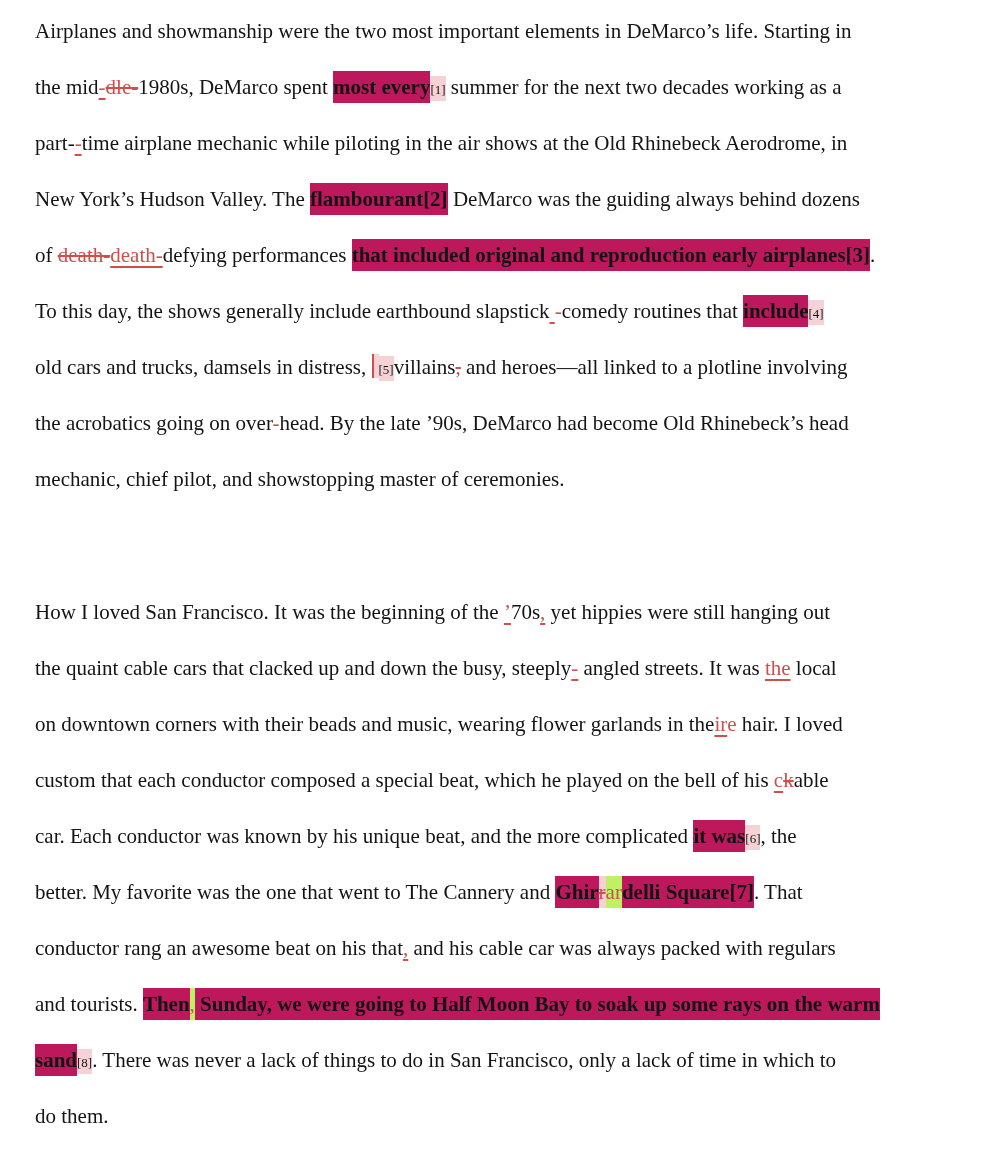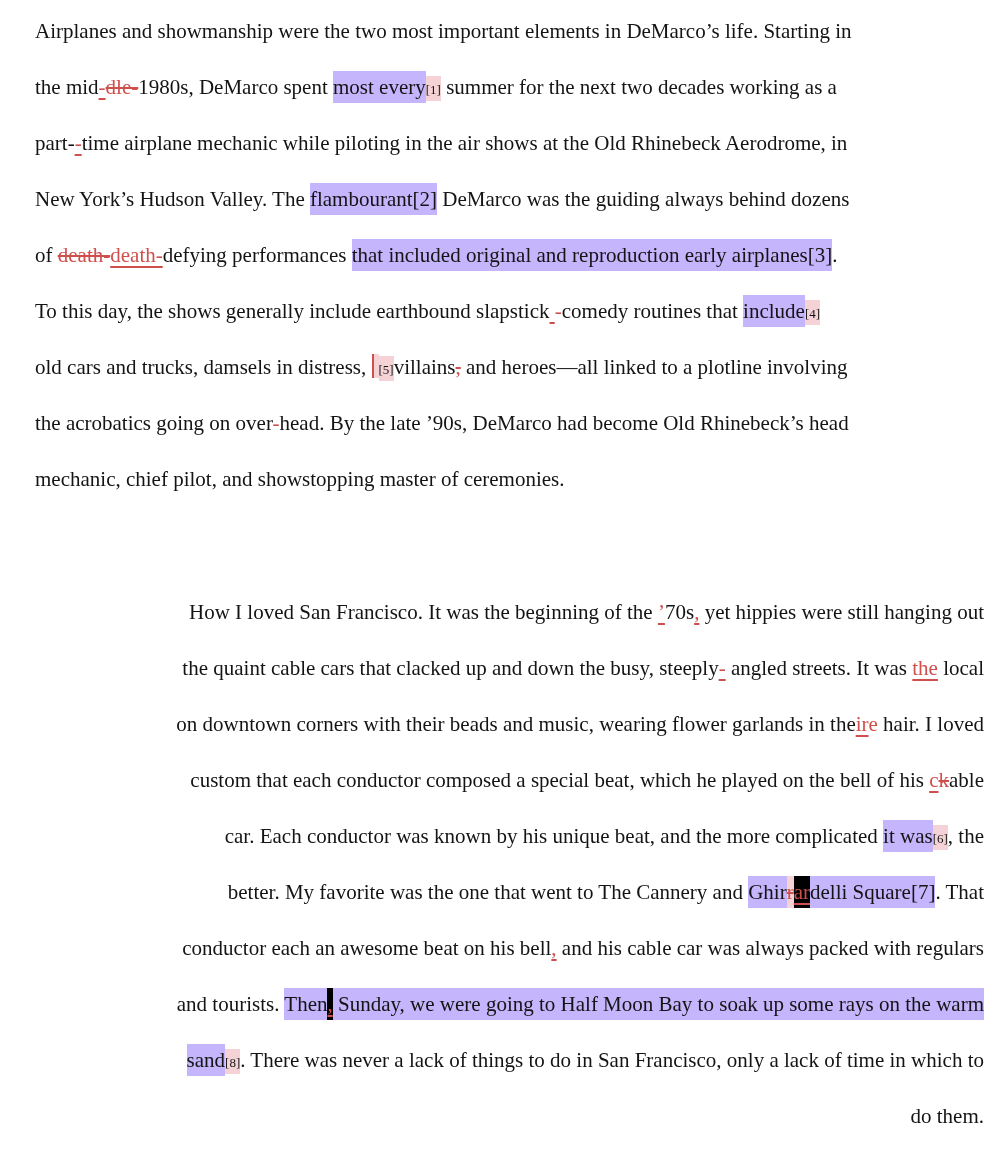--- a/index.html
+++ b/index.html
@@ -10,60 +10,60 @@
   body {
     width: 1000px;
     height: 1151px;
     overflow: hidden;
     font-family: "Liberation Serif", "DejaVu Serif", serif;
   }
   #page {
     box-sizing: border-box;
     width: 1000px;
     height: 1141px;
-    padding: 3px 16px 0 35px;
+    padding: 3px 36px 0 35px;
     font-size: 21px;
     color: #141414;
   }
   .paragraph { margin: 0; }
-  .paragraph + .paragraph { margin-top: 77px; text-align: right; }
+  .paragraph + .paragraph { margin-top: 77px; }
   .line {
     white-space: pre;
     height: 56px;
     line-height: 56px;
   }
   .run { white-space: pre; }
   .run-normal { color: #141414; }
   .run-red { color: #cf4f4d; }
   .run-del {
     color: #cf4f4d;
     text-decoration: line-through;
     text-decoration-thickness: 1.5px;
   }
   .run-ins {
     color: #cf4f4d;
     text-decoration: underline;
     text-decoration-thickness: 1.5px;
     text-underline-offset: 4px;
   }
   .run-hl {
-    background: #c4b5fd;
+    background: #be185d;
     padding: 4px 0;
+    font-weight: bold;
   }
   .run-hl-del {
     background: #f5d2d6;
     color: #cf4f4d;
     text-decoration: line-through;
     text-decoration-thickness: 1.5px;
     padding: 4px 0;
   }
   .run-hl-ins {
-    background: #000000;
+    background: #bef264;
     color: #cf4f4d;
-    text-decoration: underline;
     text-decoration-thickness: 1.5px;
     text-underline-offset: 4px;
     padding: 4px 0;
   }
   .run-hlref {
     background: #f5d2d6;
     font-size: 13px;
     padding: 6px 0 4px 0;
   }
   .run-caret {
@@ -90,18 +90,18 @@
       <div class="line"><span class="run run-normal">the acrobatics going on over</span><span class="run run-red">-</span><span class="run run-normal">head. By the late ’90s, DeMarco had become Old Rhinebeck’s head</span></div>
       <div class="line"><span class="run run-normal">mechanic, chief pilot, and showstopping master of ceremonies.</span></div>
     </div>
     <div class="paragraph">
       <div class="line"><span class="run run-normal">How I loved San Francisco. It was the beginning of the </span><span class="run run-ins">’</span><span class="run run-normal">70s</span><span class="run run-ins">,</span><span class="run run-normal"> yet hippies were still hanging out</span></div>
       <div class="line"><span class="run run-normal">the quaint cable cars that clacked up and down the busy, steeply</span><span class="run run-ins">-</span><span class="run run-normal"> angled streets. It was </span><span class="run run-ins">the</span><span class="run run-normal"> local</span></div>
       <div class="line"><span class="run run-normal">on downtown corners with their beads and music, wearing flower garlands in the</span><span class="run run-ins">ir</span><span class="run run-red">e</span><span class="run run-normal"> hair. I loved</span></div>
       <div class="line"><span class="run run-normal">custom that each conductor composed a special beat, which he played on the bell of his </span><span class="run run-ins">c</span><span class="run run-del">k</span><span class="run run-normal">able</span></div>
       <div class="line"><span class="run run-normal">car. Each conductor was known by his unique beat, and the more complicated </span><span class="run run-hl">it was</span><span class="run run-hlref">[6]</span><span class="run run-normal">, the</span></div>
       <div class="line"><span class="run run-normal">better. My favorite was the one that went to The Cannery and </span><span class="run run-hl">Ghir</span><span class="run run-hl-del">r</span><span class="run run-hl-ins">ar</span><span class="run run-hl">delli Square[7]</span><span class="run run-normal">. That</span></div>
-      <div class="line"><span class="run run-normal">conductor each an awesome beat on his bell</span><span class="run run-ins">,</span><span class="run run-normal"> and his cable car was always packed with regulars</span></div>
+      <div class="line"><span class="run run-normal">conductor rang an awesome beat on his that</span><span class="run run-ins">,</span><span class="run run-normal"> and his cable car was always packed with regulars</span></div>
       <div class="line"><span class="run run-normal">and tourists. </span><span class="run run-hl">Then</span><span class="run run-hl-ins">,</span><span class="run run-hl"> Sunday, we were going to Half Moon Bay to soak up some rays on the warm</span></div>
       <div class="line"><span class="run run-hl">sand</span><span class="run run-hlref">[8]</span><span class="run run-normal">. There was never a lack of things to do in San Francisco, only a lack of time in which to</span></div>
       <div class="line"><span class="run run-normal">do them.</span></div>
     </div>
   </div>
 
 </body></html>

